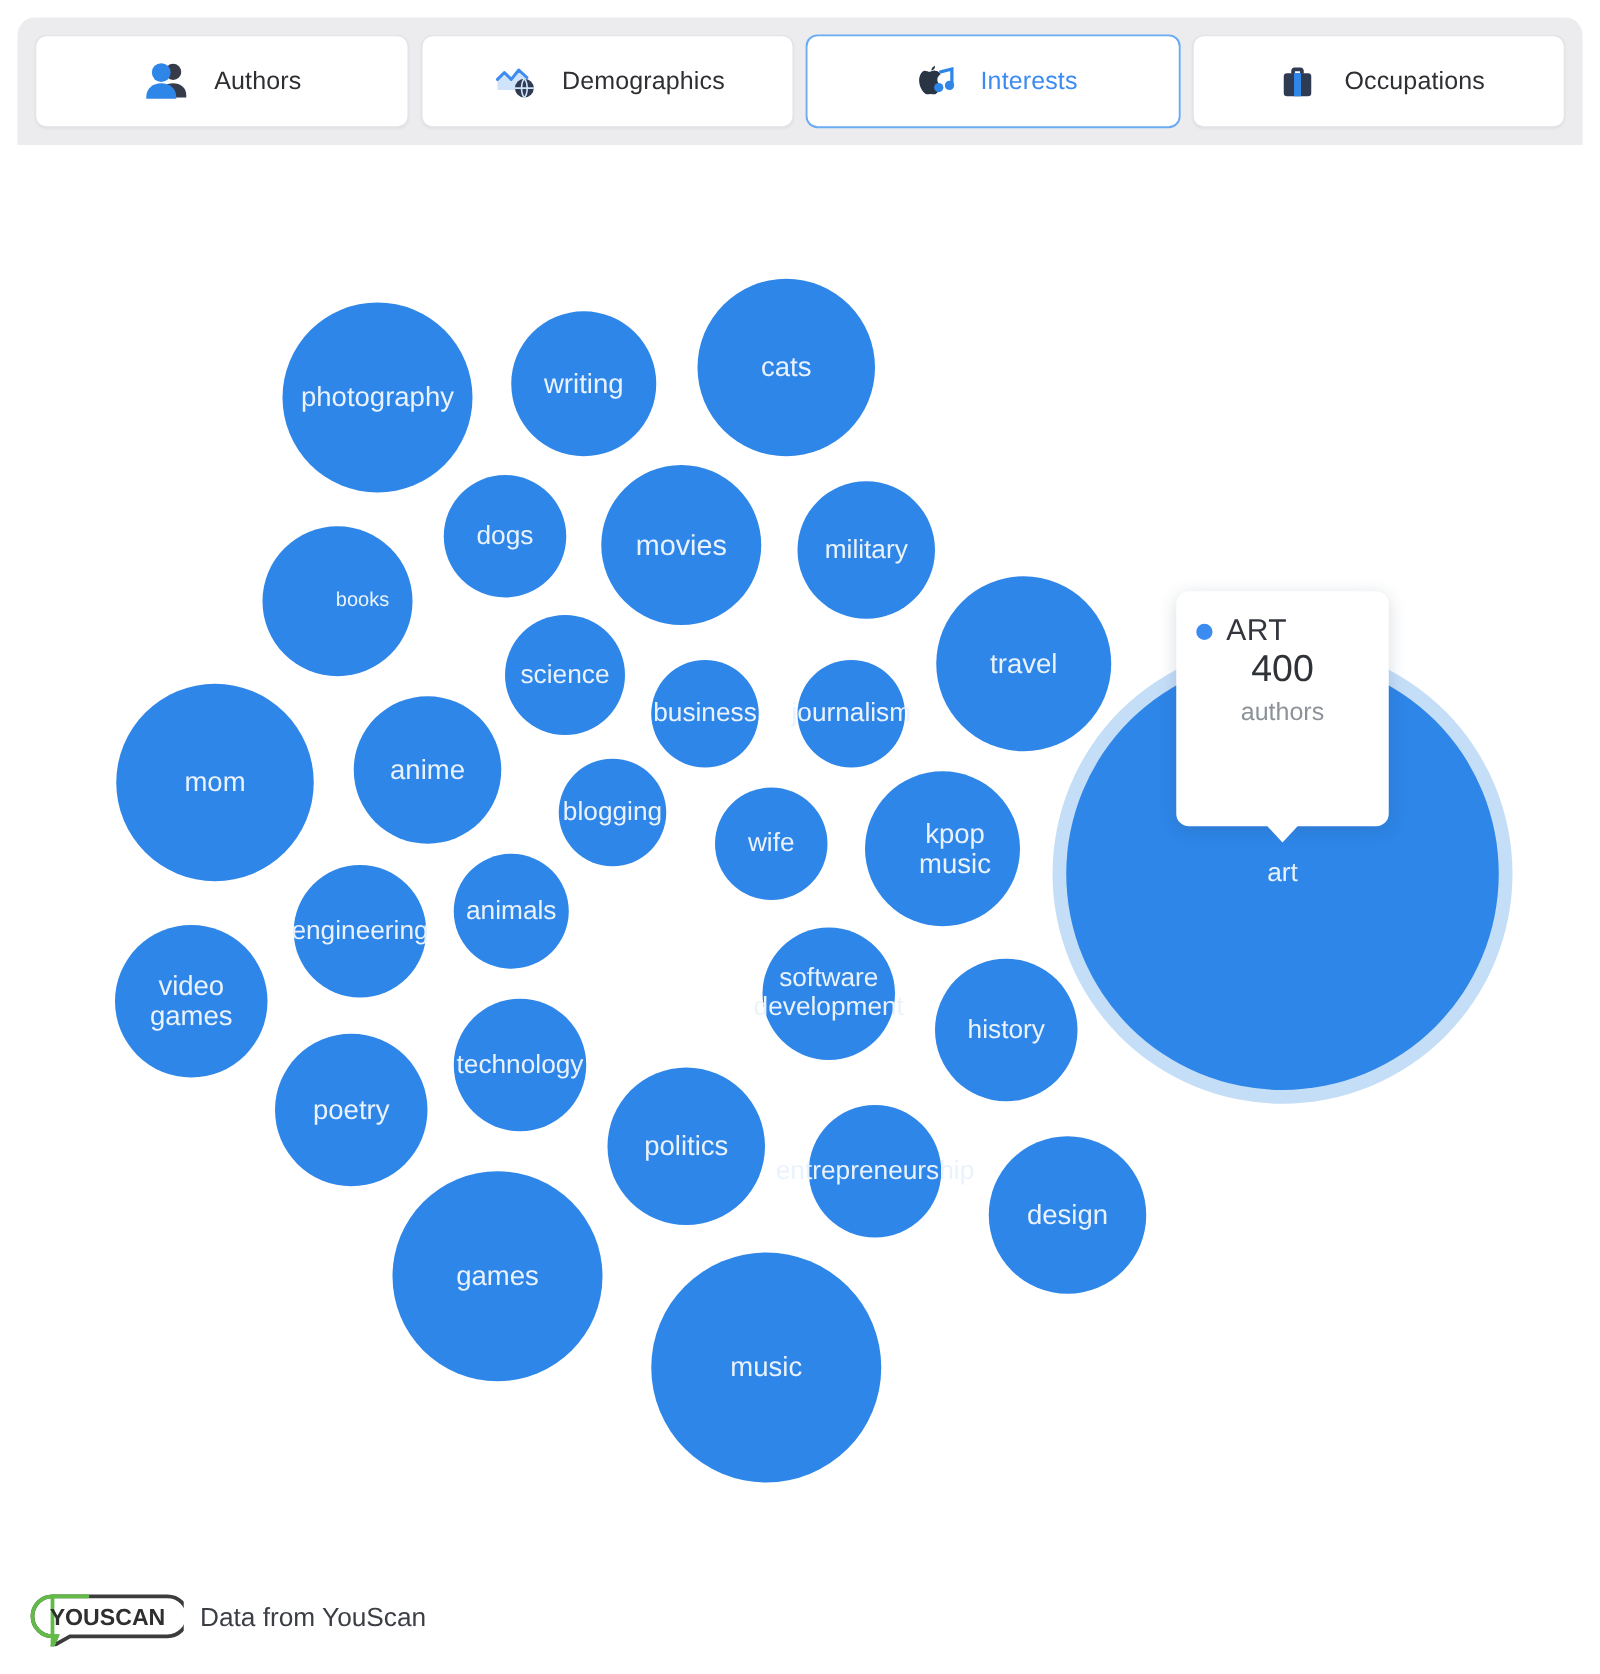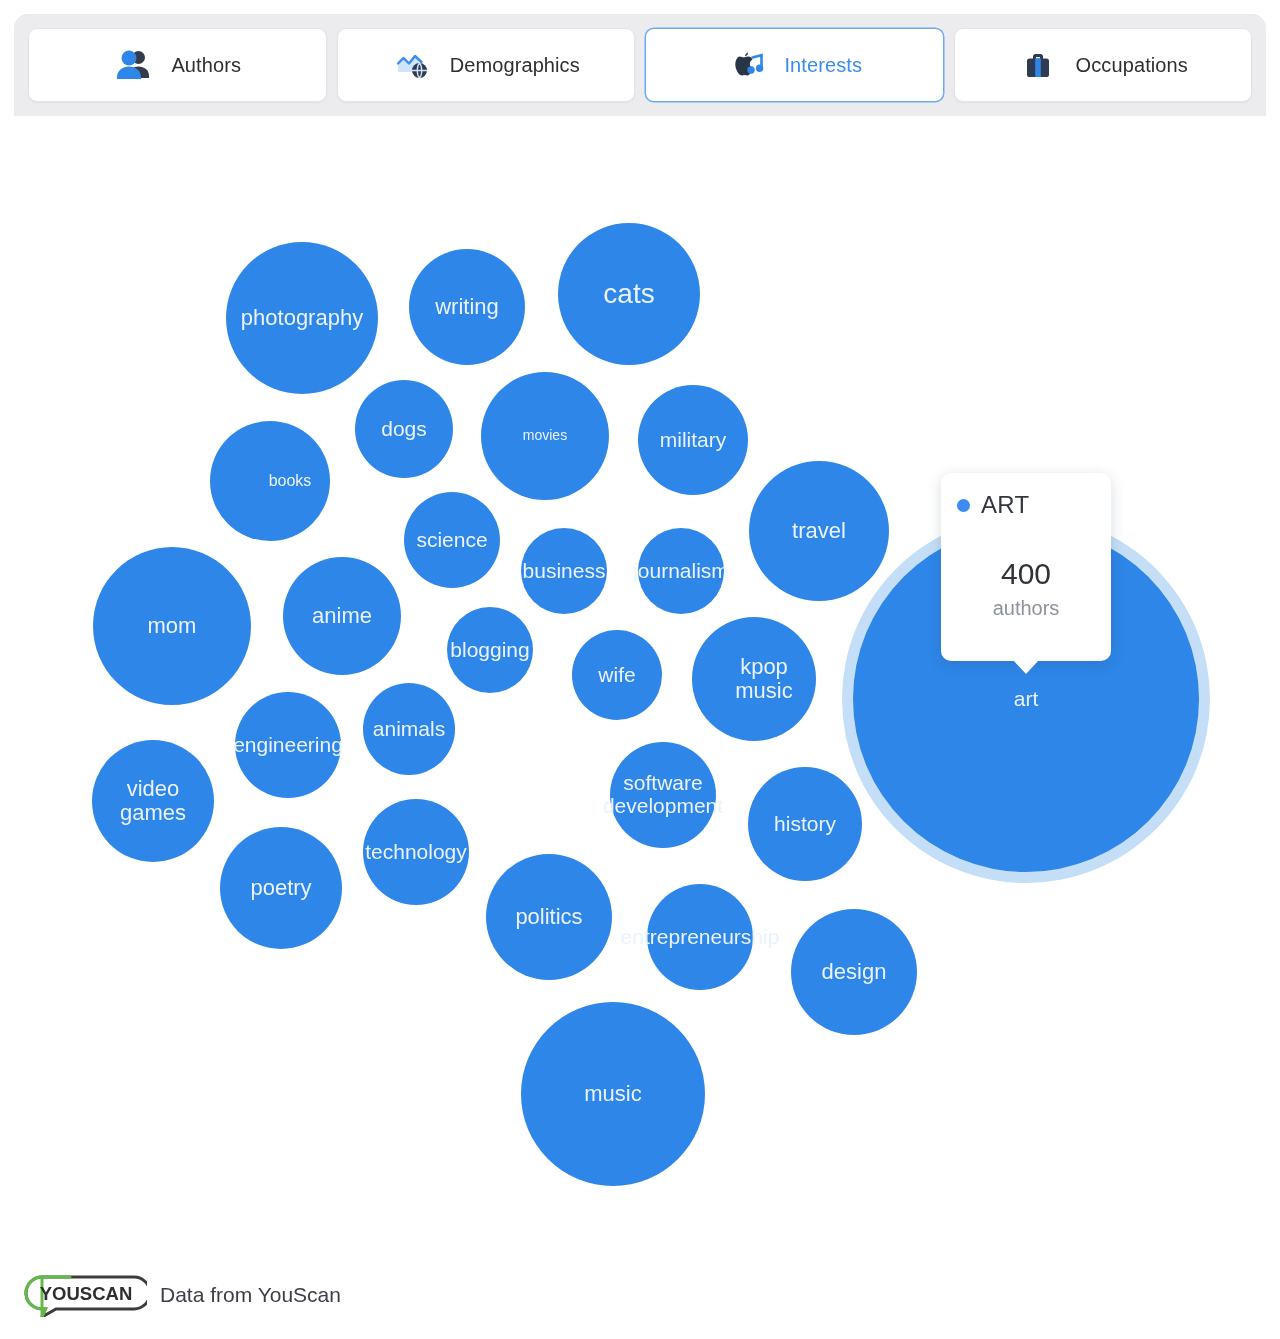--- a/index.html
+++ b/index.html
@@ -112,21 +112,20 @@
     border-radius: 50%;
     background: #3b8bf0;
     flex: 0 0 auto;
   }
   .tt-title {
     font-size: 24px;
     color: #33373d;
     letter-spacing: 0.3px;
   }
   .tt-value {
-    margin-top: 38px;
     text-align: center;
     font-size: 30px;
     color: #2f3237;
   }
   .tt-unit {
     margin-top: 6px;
     text-align: center;
     font-size: 20px;
     color: #8d9299;
   }
@@ -203,34 +202,37 @@
     </div>
   </div>
 
   <div class="canvas" id="canvas">
       <div class="bubble hl" style="left: 853px; top: 410px; width: 346px; height: 346px; z-index: 5;">
         <span class="lbl" style="font-size: 21px; width: 416px;">art</span>
       </div>
       <div class="bubble" style="left: 521px; top: 886px; width: 184px; height: 184px;">
         <span class="lbl" style="font-size: 22px; width: 254px;">music</span>
       </div>
+      <div class="bubble" style="left: 314px; top: 821px; width: 168px; height: 168px;">
+        <span class="lbl" style="font-size: 22px; width: 238px;">games</span>
+      </div>
       <div class="bubble" style="left: 93px; top: 431px; width: 158px; height: 158px;">
         <span class="lbl" style="font-size: 22px; width: 228px;">mom</span>
       </div>
       <div class="bubble" style="left: 226px; top: 126px; width: 152px; height: 152px;">
         <span class="lbl" style="font-size: 22px; width: 222px;">photography</span>
       </div>
       <div class="bubble" style="left: 558px; top: 107px; width: 142px; height: 142px;">
-        <span class="lbl" style="font-size: 28px; width: 212px;">cats</span>
+        <span class="lbl" style="font-size: 22px; width: 212px;">cats</span>
       </div>
       <div class="bubble" style="left: 749px; top: 345px; width: 140px; height: 140px;">
         <span class="lbl" style="font-size: 22px; width: 210px;">travel</span>
       </div>
       <div class="bubble" style="left: 481px; top: 256px; width: 128px; height: 128px;">
-        <span class="lbl" style="font-size: 14px; width: 198px;">movies</span>
+        <span class="lbl" style="font-size: 23px; width: 198px;">movies</span>
       </div>
       <div class="bubble" style="left: 486px; top: 738px; width: 126px; height: 126px;">
         <span class="lbl" style="font-size: 22px; width: 196px;">politics</span>
       </div>
       <div class="bubble" style="left: 791px; top: 793px; width: 126px; height: 126px;">
         <span class="lbl" style="font-size: 22px; width: 196px;">design</span>
       </div>
       <div class="bubble" style="left: 692px; top: 501px; width: 124px; height: 124px;">
         <span class="lbl wrap" style="font-size: 22px; width: 194px; padding-left: 20px;">kpop music</span>
       </div>

